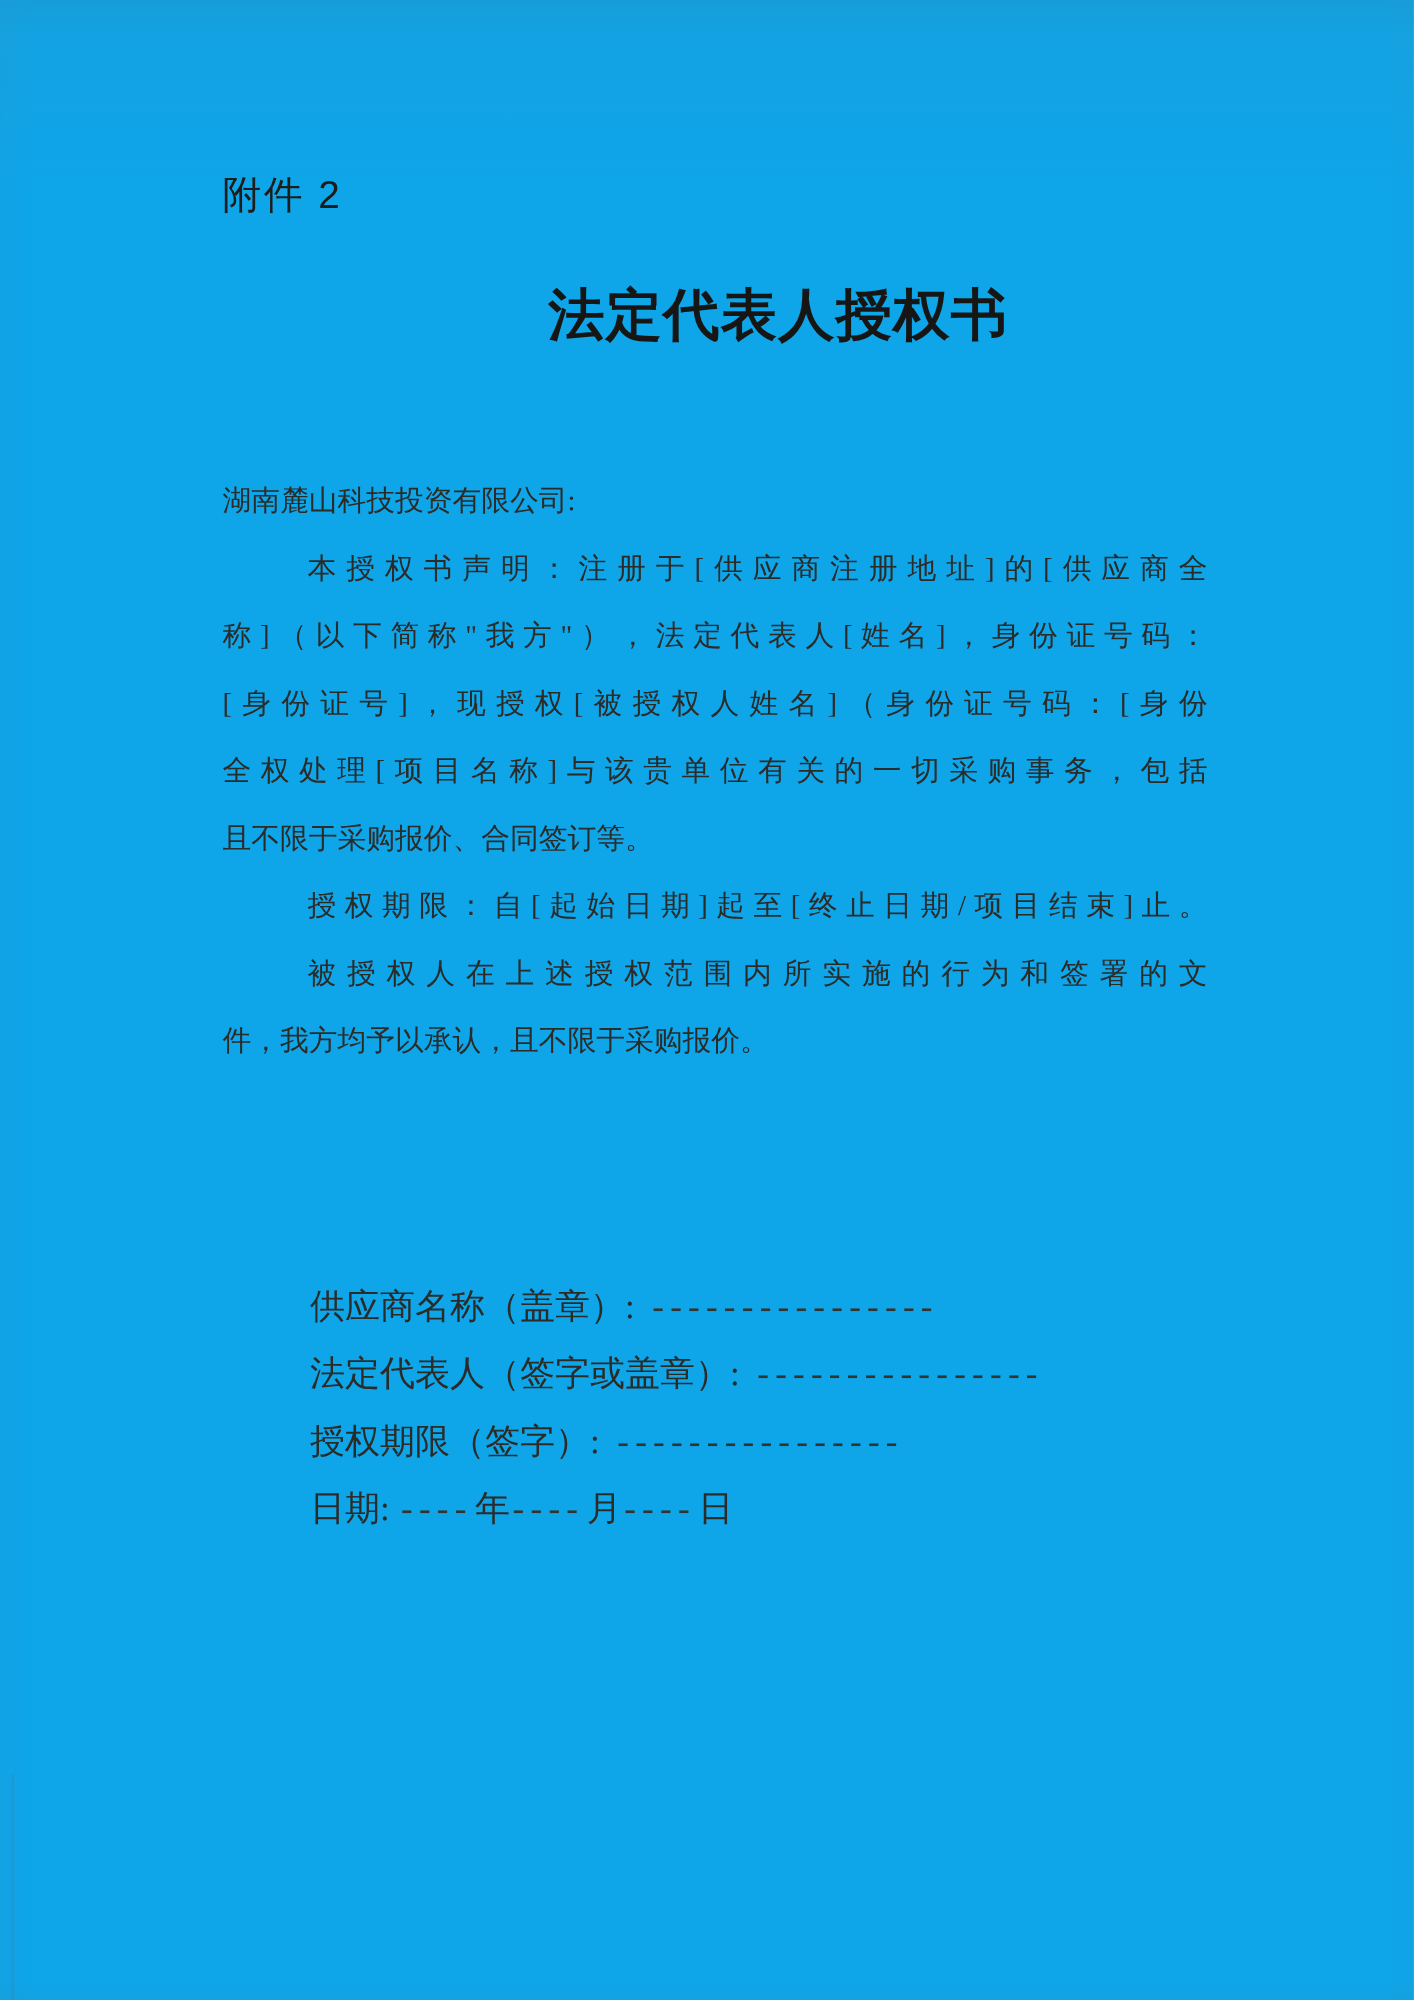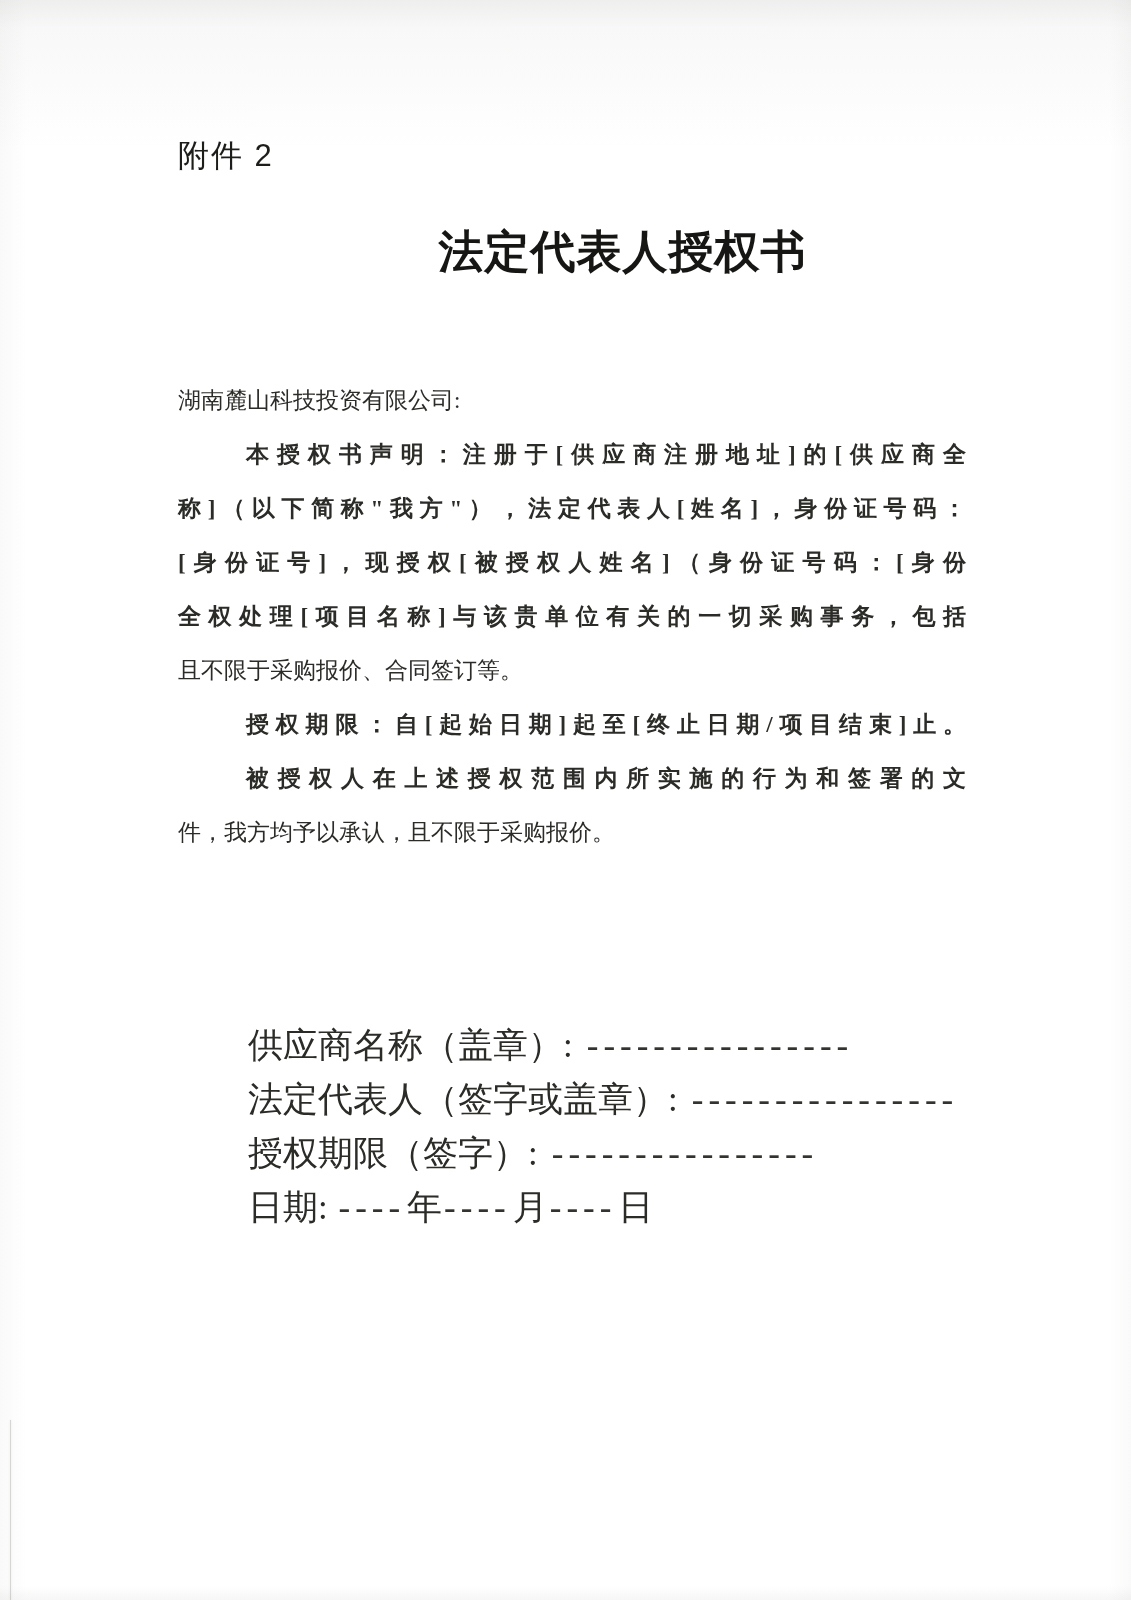--- a/index.html
+++ b/index.html
@@ -1,20 +1,20 @@
 <!DOCTYPE html>
 <html><head>
 <meta charset="utf-8">
 <style>
   html,body{margin:0;padding:0;background:#9a9a98;}
   .page{
     position:relative;
     width:1131px;height:1600px;
     margin:0 auto;
-    background:#ffffff;
+    background:#0ea5e9;
     overflow:hidden;
     font-family:"Liberation Serif","DejaVu Serif",serif;
     color:#2b2b28;
   }
   
   .page::before{
     content:"";position:absolute;inset:0;pointer-events:none;
     background:
       linear-gradient(180deg, rgba(90,90,85,0.10) 0px, rgba(120,120,115,0.05) 28px, rgba(120,120,115,0.025) 95px, rgba(120,120,115,0) 150px),
       linear-gradient(90deg, rgba(110,110,105,0.04) 0px, rgba(110,110,105,0) 26px),
@@ -42,27 +42,26 @@
   .body-block{
     position:absolute;left:178px;top:346px;width:788px;
     font-size:23px;line-height:54px;margin-top:28px;
   }
   .line{white-space:nowrap;}
   .line.j{
     white-space:normal;
     text-align:justify;
     text-align-last:justify;
     text-justify:inter-character;
-    font-weight:bold;
   }
   .line.ind{padding-left:68px;}
   .line.j.ind{padding-left:68px;}
   .sig-block{
     position:absolute;left:248px;top:1019px;
-    font-size:35px;line-height:54px;
+    font-size:28px;line-height:54px;
   }
   .sig-line{white-space:nowrap;}
   .dashes{
     letter-spacing:5px;
     margin-left:14px;
     color:#33332f;
   }
   .date-dashes{
     letter-spacing:5px;
     color:#33332f;

